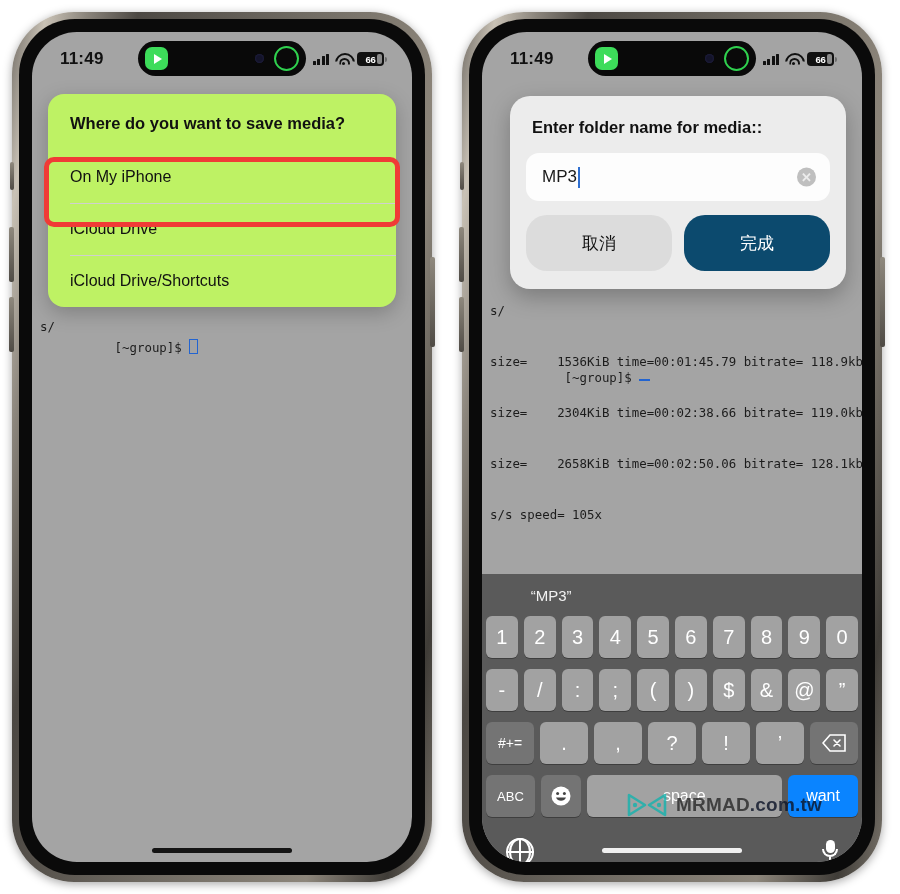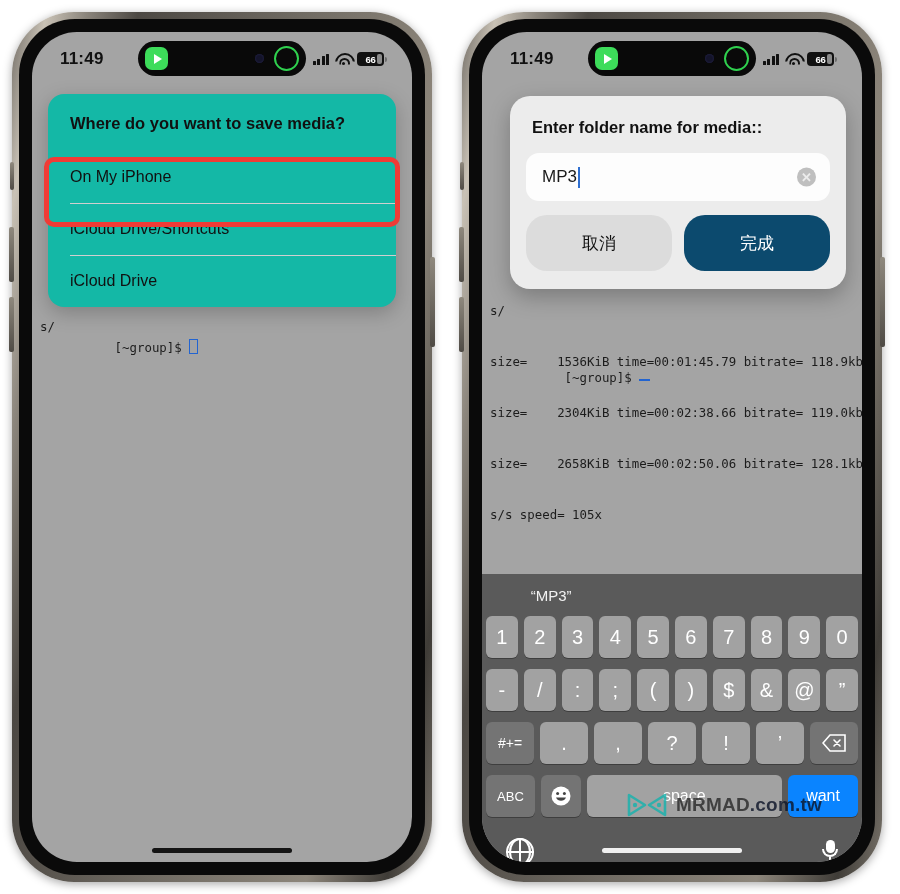--- a/index.html
+++ b/index.html
@@ -116,21 +116,21 @@
     font-size:12.4px;line-height:17px;color:#1c1c1c;
     padding:0 8px;white-space:pre;
   }
   .term-line{display:block;}
   .cursor-block{display:inline-block;width:7px;height:13px;border:1.6px solid #2264d1;vertical-align:-2px;}
   .cursor-bar{display:inline-block;width:11px;height:2.5px;background:#2264d1;vertical-align:1px;}
 
   
   .sheet{
     position:absolute;left:16px;right:16px;
-    background:#14b8a6;border-radius:16px;
+    background:#bef264;border-radius:16px;
     box-shadow:0 6px 20px rgba(0,0,0,.22);
     overflow:hidden;
   }
   .sheet-title{
     padding:20px 22px 18px 22px;
     font-size:16.5px;font-weight:600;color:#111;
   }
   .sheet-row{
     padding:17px 22px;
     font-size:16px;color:#111;
@@ -285,22 +285,22 @@
         <div class="terminal" style="top:252px">
           <span class="term-line">s/</span>
         </div>
         <div class="terminal" style="top:290px">
           <span>[~group]$ </span><span class="cursor-block"></span>
         </div>
 
         <div class="sheet" style="top:62px">
           <div class="sheet-title">Where do you want to save media?</div>
           <div class="sheet-row highlight">On My iPhone</div>
+          <div class="sheet-row">iCloud Drive</div>
           <div class="sheet-row">iCloud Drive/Shortcuts</div>
-          <div class="sheet-row">iCloud Drive</div>
         </div>
         <div class="hl-box" style="left:12px;right:12px;top:125px;height:60px;"></div>
 
         <div class="home-ind"></div>
       </div>
     </div>
   </div>
 
   <div class="phone right">
     <div class="btn-side b-silent"></div>

